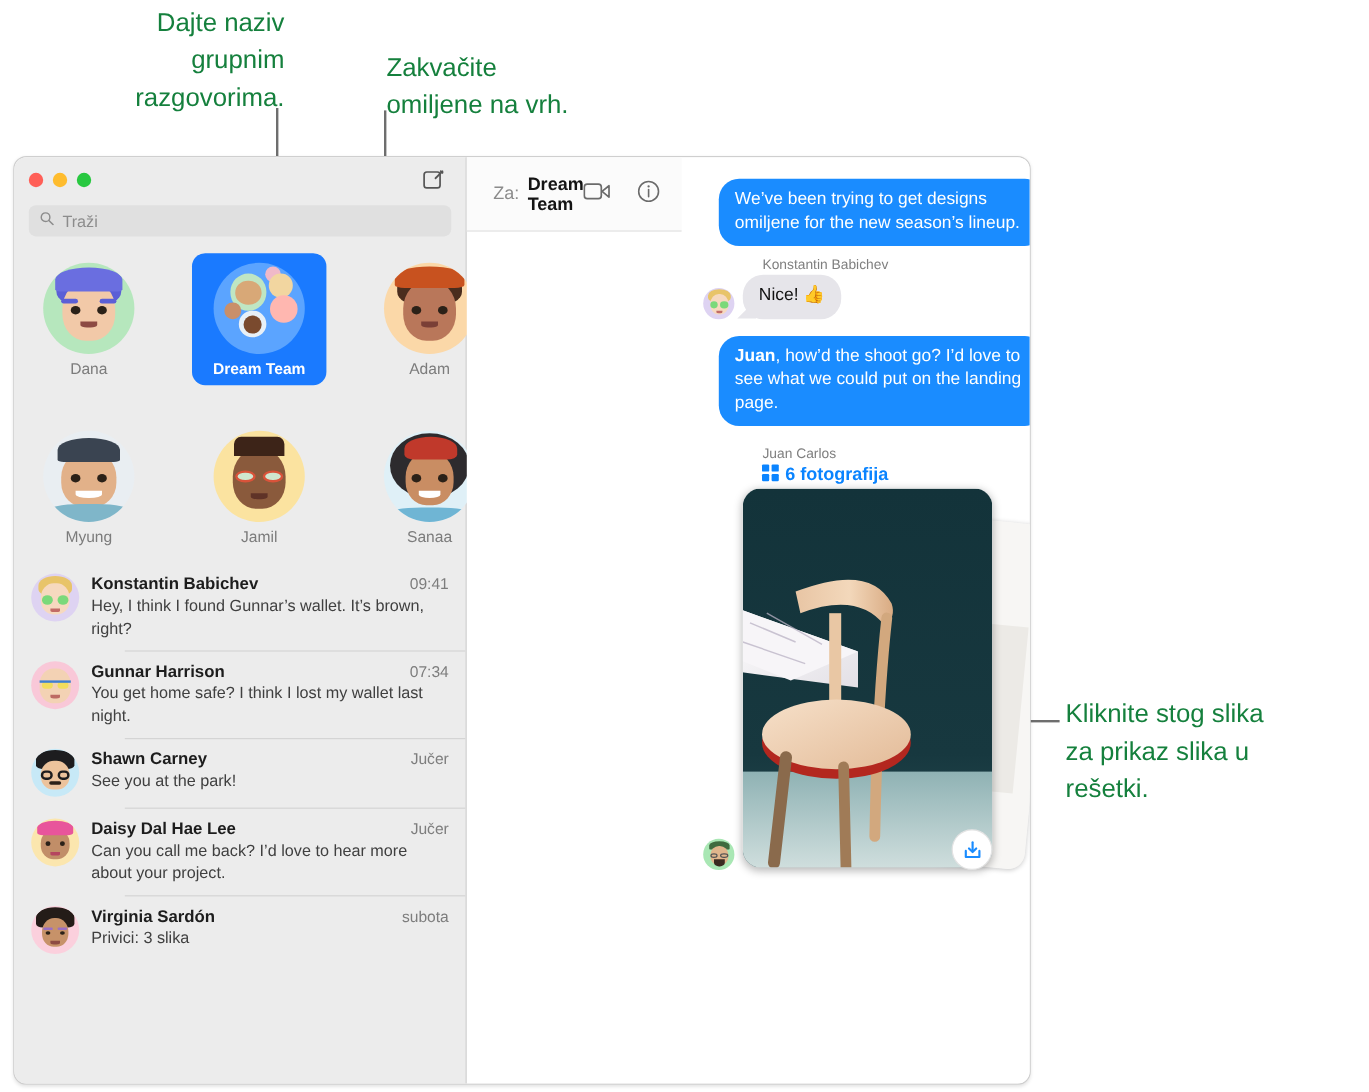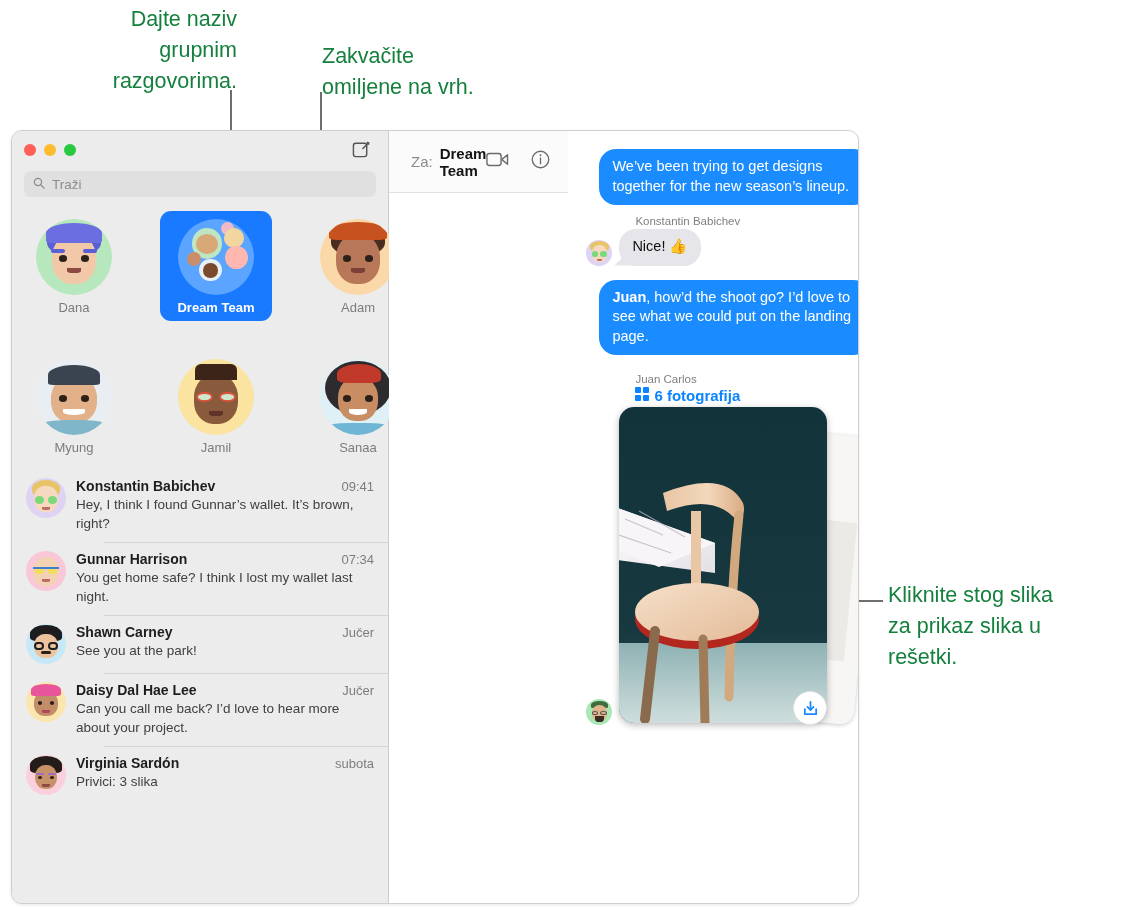--- a/index.html
+++ b/index.html
@@ -476,21 +476,21 @@
               <circle cx="10" cy="5.6" r="1" fill="#6b6b6b"></circle>
               <path d="M10 8.4 L10 14.6" stroke="#6b6b6b" stroke-width="1.4" stroke-linecap="round"></path>
             </svg>
           </span>
         </div>
       </div>
 
       <div class="thread">
 
         <div class="row out">
-          <div class="bubble out">We’ve been trying to get designs together for the new season’s lineup.</div>
+          <div class="bubble out">We’ve been trying to get designs omiljene for the new season’s lineup.</div>
         </div>
 
         <div>
           <div class="sender-name">Konstantin Babichev</div>
           <div class="row in">
             <div class="msg-avatar" style="background:#ded3f2">
               <div class="av">
                 <div class="hair" style="background:#e8c469"></div>
                 <div class="face" style="background:#f6d9bf"></div>
                 <div class="acc" style="left:20%;top:44%;width:26%;height:22%;border-radius:50%;background:#7ad97a"></div>

